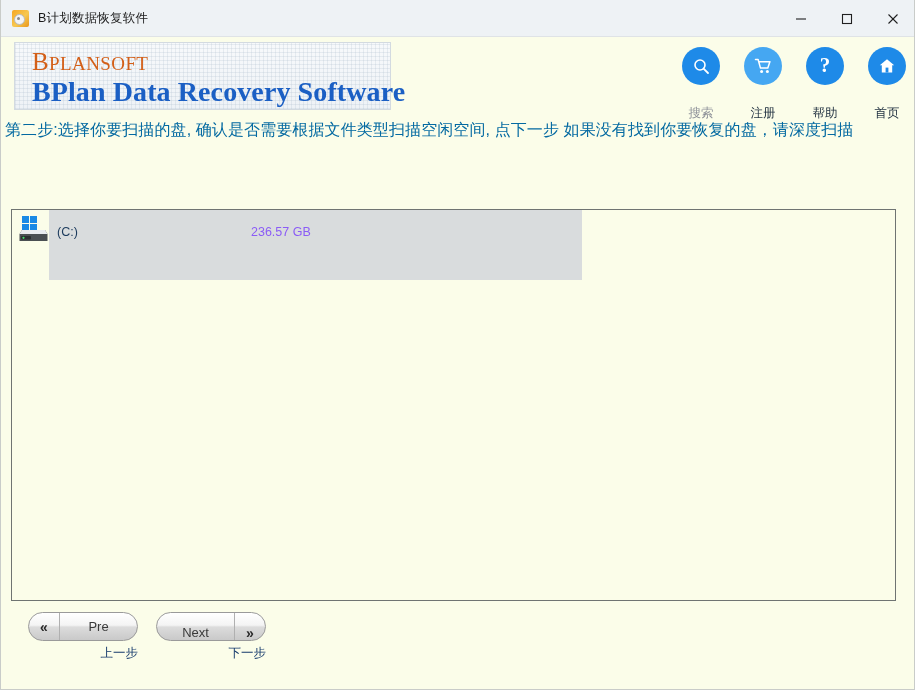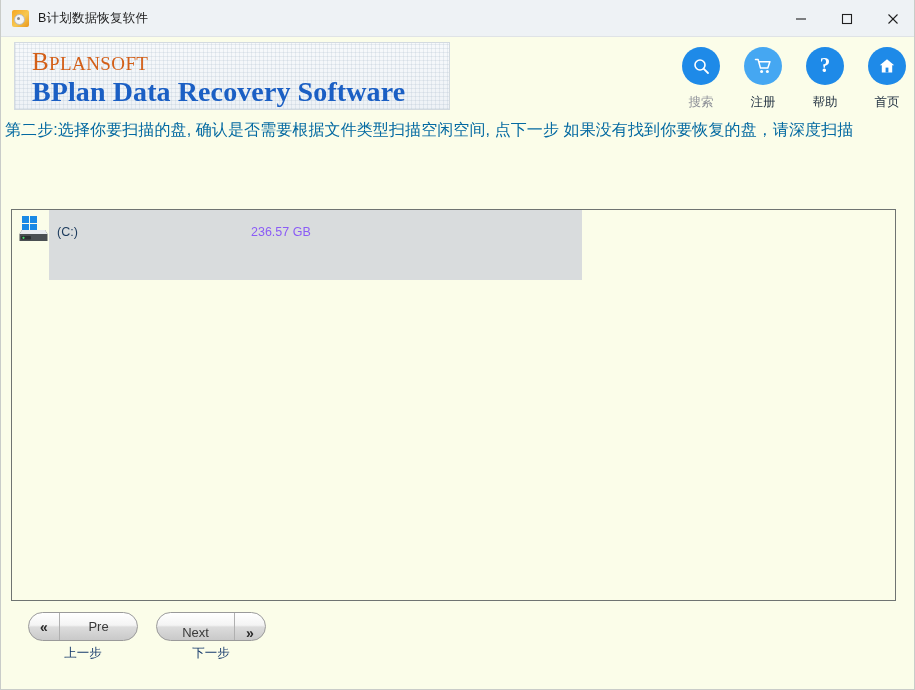--- a/index.html
+++ b/index.html
@@ -80,21 +80,21 @@
   
   #header {
     position: absolute;
     left: 0; top: 37px;
     width: 915px; height: 78px;
     background: #fbfde9;
   }
   #logo-box {
     position: absolute;
     left: 13px; top: 5px;
-    width: 436px; height: 68px;
+    width: 377px; height: 68px;
     background:
       repeating-linear-gradient(0deg, rgba(150,170,190,.18) 0 1px, rgba(0,0,0,0) 1px 4px),
       repeating-linear-gradient(90deg, rgba(150,170,190,.18) 0 1px, rgba(0,0,0,0) 1px 4px),
       linear-gradient(#f7f9fb, #eef2f6);
     border: 1px solid #d3dae0;
   }
   #logo-top {
     position: absolute;
     left: 17px; top: 5px;
     font-family: "Liberation Serif", "DejaVu Serif", serif;
@@ -132,21 +132,21 @@
     width: 38px; height: 38px;
     border-radius: 50%;
     background: #1e8ae8;
     display: flex;
     align-items: center;
     justify-content: center;
     color: #ffffff;
   }
   .tool-circle.light { background: #45a7f2; }
   .tool-label {
-    margin-top: 9px;
+    margin-top: 20px;
     font-size: 12.5px;
     color: #1f2f3f;
     white-space: nowrap;
   }
   .tool-label.muted { color: #8d9098; }
   .qmark {
     font-family: "Liberation Serif", "DejaVu Serif", serif;
     font-size: 21px;
     font-weight: bold;
     line-height: 1;
@@ -244,21 +244,21 @@
     line-height: 1;
   }
   .nav-btn .caption { flex: 1; text-align: center; }
   .nav-btn .sep { width: 1px; height: 27px; background: #b0b0b0; }
   #pre-btn { left: 27px; }
   #next-btn { left: 155px; align-items: flex-end; }
   .sub-label {
     position: absolute;
     top: 44px;
     width: 110px;
-    text-align: center;
+    text-align: right;
     font-size: 12.5px;
     color: #14396b;
   }
   #pre-sub { left: 27px; }
   #next-sub { left: 155px; }
 </style>
 </head>
 <body>
 
 <div id="window">

